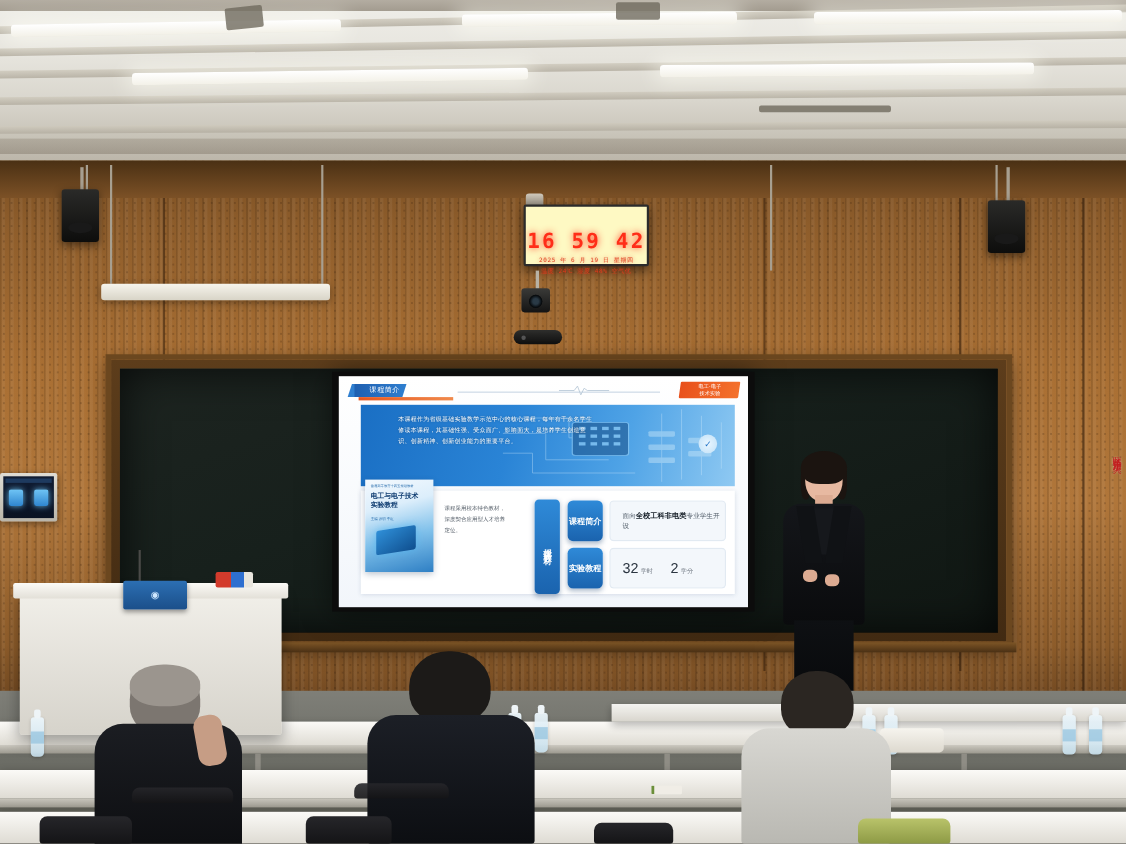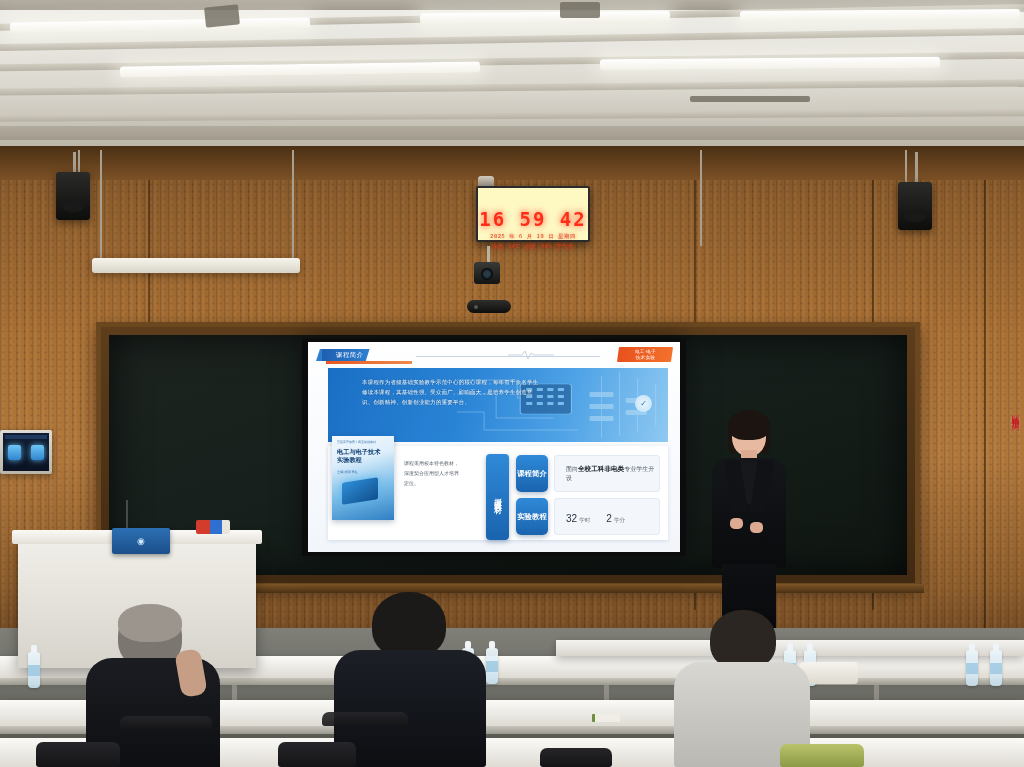--- a/index.html
+++ b/index.html
@@ -200,21 +200,21 @@
     position: absolute; left: 226px; right: 8px; height: 37px;
     background: #f3f7fb; border-radius: 4px;
     box-shadow: inset 0 0 0 1px #e2eaf2;
     display: flex; align-items: center; padding-left: 12px;
   }
   .rowbox.r1 { top: 9px; }
   .rowbox.r2 { top: 52px; }
   .row-text { font-size: 6px; color: #55606c; }
   .row-text b { color: #101922; font-size: 6.6px; }
   .hours { display: flex; align-items: baseline; gap: 16px; }
-  .hours .num { font-size: 10px; color: #2b3540; }
+  .hours .num { font-size: 13px; color: #2b3540; }
   .hours .unit { font-size: 5.6px; color: #6a727c; margin-left: 2px; }
 
   
   .clock {
     position: absolute; left: 428px; top: 186px; width: 114px; height: 56px;
     background: #fef9c3; border: 2px solid #2b2b2b; border-radius: 2px;
     box-shadow: 0 4px 10px rgba(0,0,0,.5);
     display: flex; flex-direction: column; align-items: center; padding-top: 20px; margin-left: 48px;
   }
   .clock-time {

